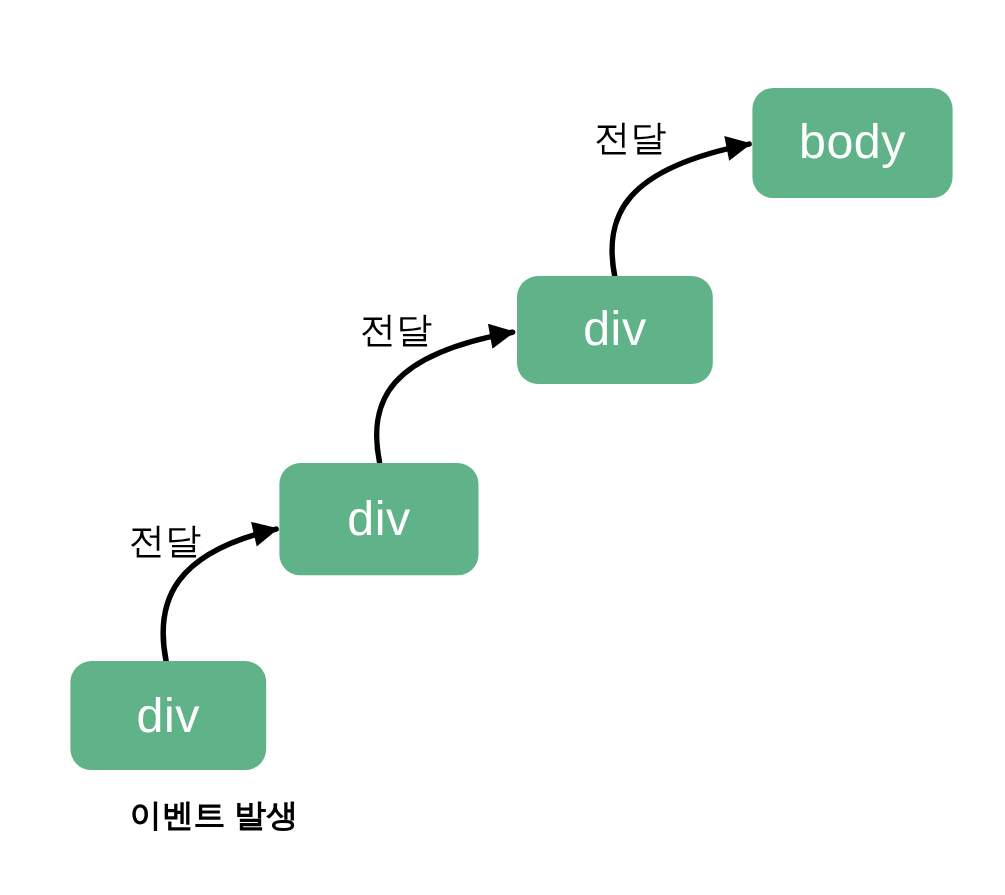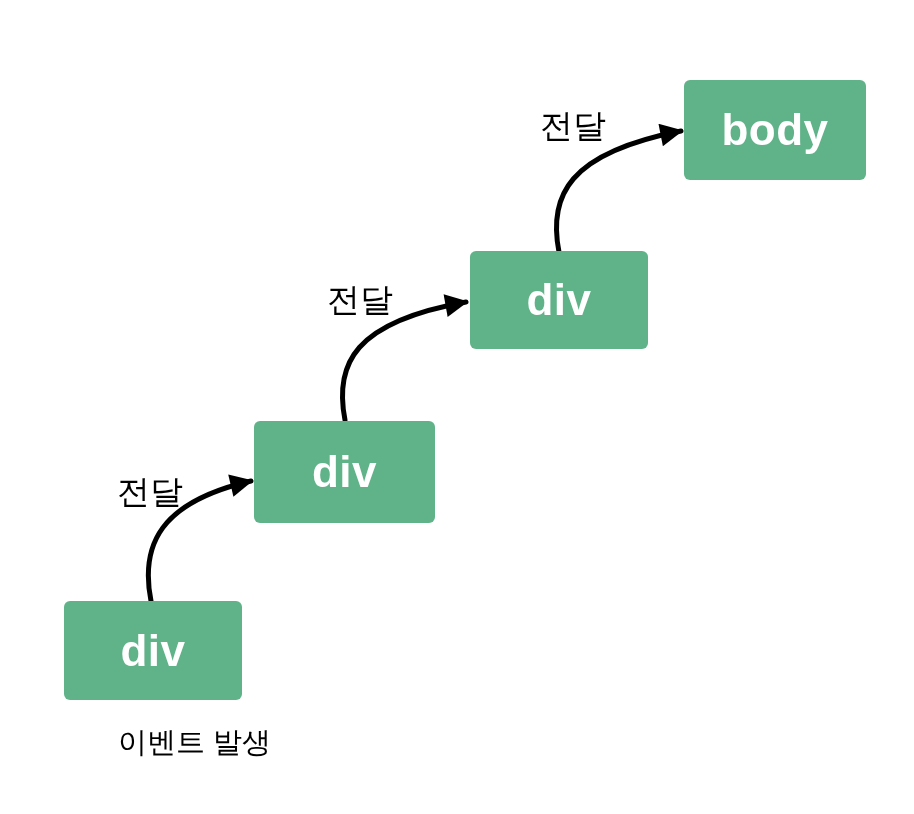--- a/index.html
+++ b/index.html
@@ -26,37 +26,37 @@
   .edge {
     fill: none;
     stroke-width: 5px;
     stroke-linecap: round;
   }
   .node {
     position: absolute;
     display: flex;
     align-items: center;
     justify-content: center;
-    border-radius: 6px;
-    font-weight: 700;
+    border-radius: 19px;
+    font-weight: 400;
     letter-spacing: 0.5px;
     line-height: 1;
     box-sizing: border-box;
   }
   .edge-label {
     position: absolute;
     transform: translate(-50%, -50%);
     font-weight: 400;
     font-size: 33px;
     line-height: 1;
     white-space: nowrap;
   }
   .caption {
     position: absolute;
-    font-weight: 400;
+    font-weight: 700;
     font-size: 29px;
     line-height: 1.1;
     white-space: nowrap;
     color: #000000;
   }
 </style>
 </head>
 <body>
 
 <div class="canvas">

